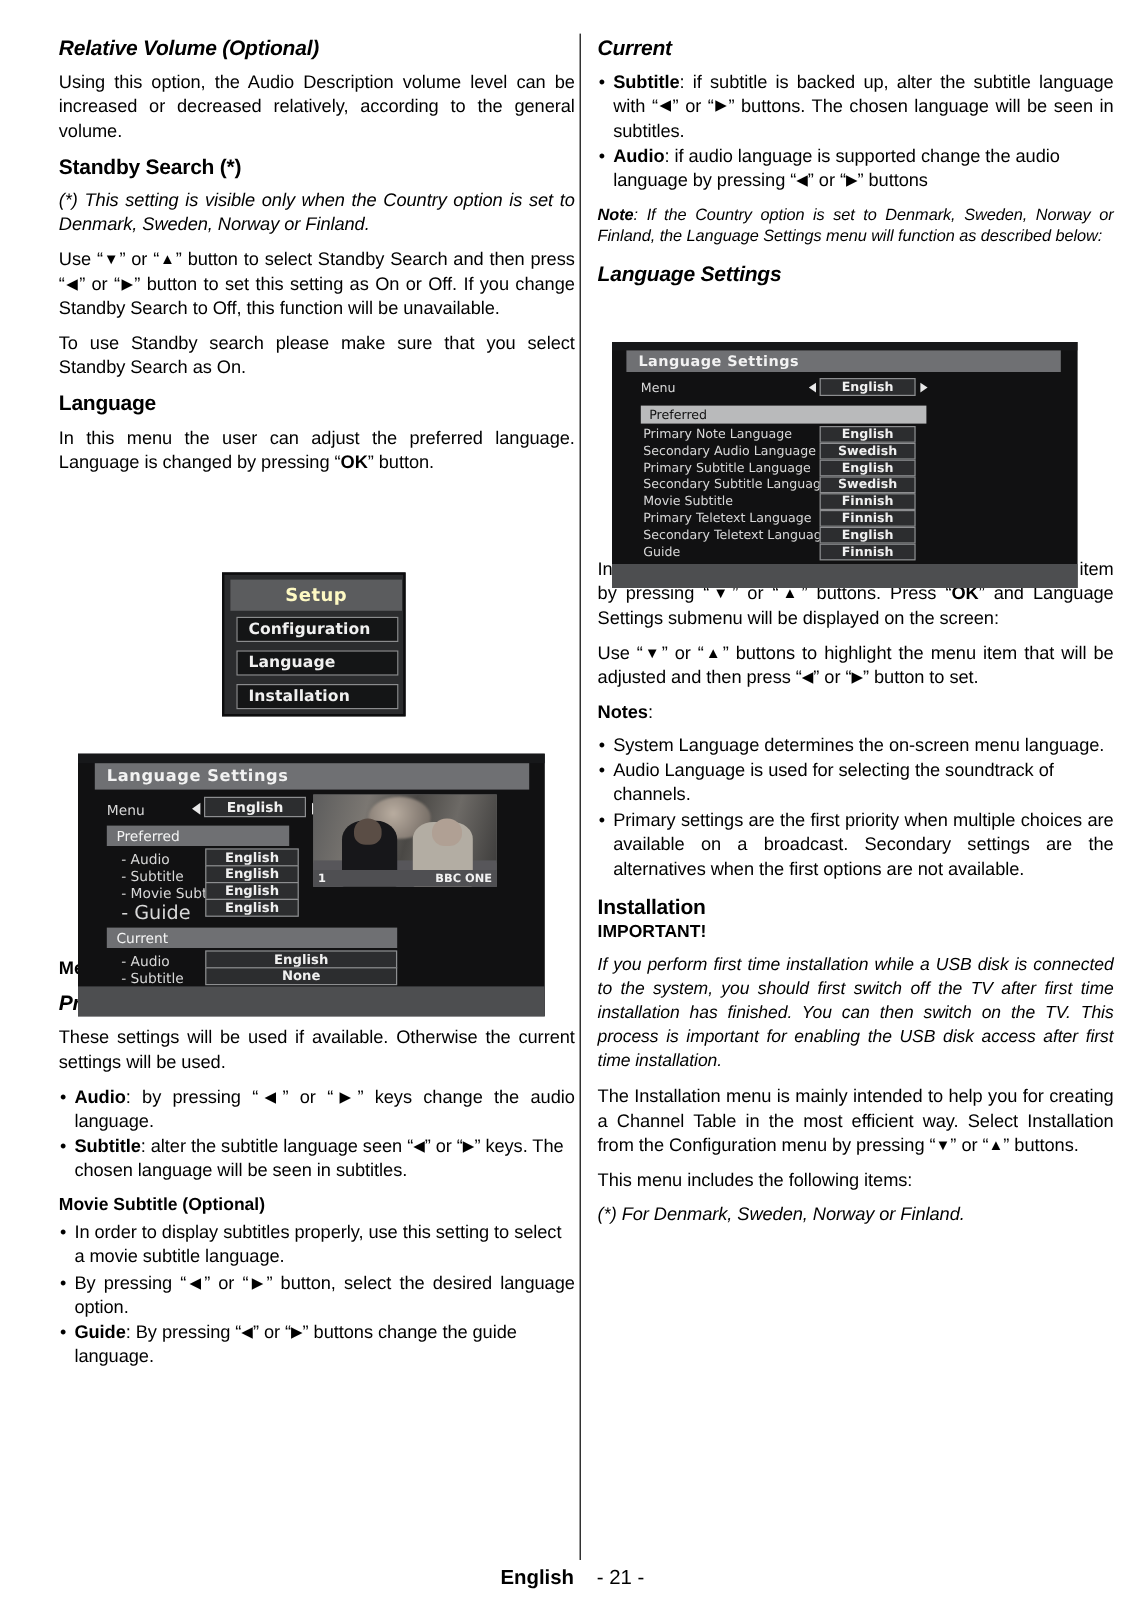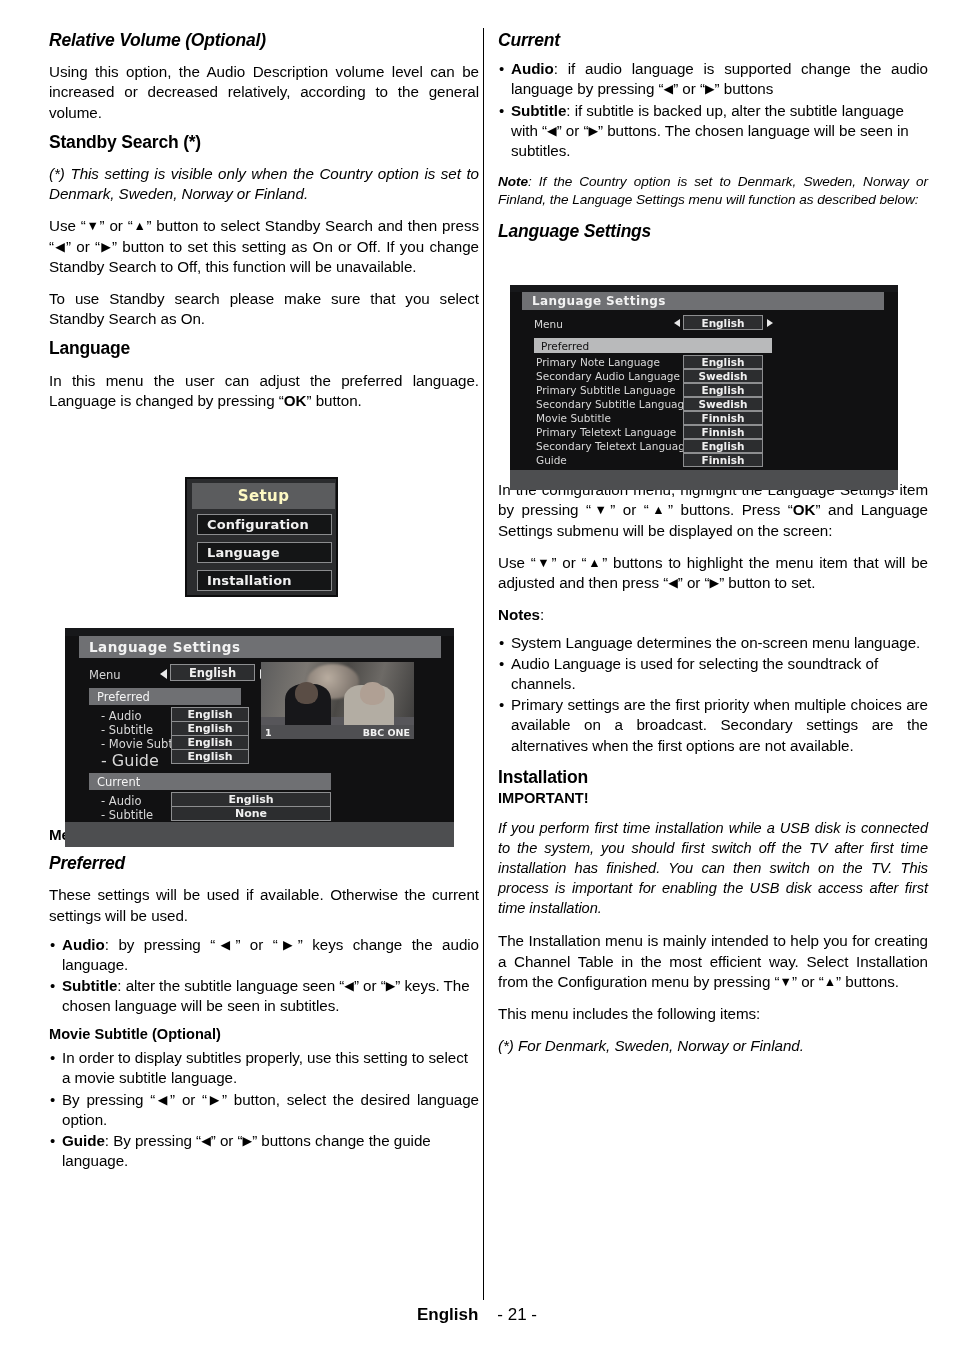--- a/index.html
+++ b/index.html
@@ -54,21 +54,21 @@
   }
   h3.b {                
     font-size: 14.6px;
     font-weight: bold;
     margin: 0 0 5px 0;
     line-height: 1.2;
   }
   p {
     font-size: 15.2px;
     line-height: 1.33;
-    margin: 12px 0 9px 0;
+    margin: 0 0 9px 0;
     text-align: justify;
     text-justify: inter-word;
     letter-spacing: -0.05px;
   }
   p.nojust { text-align: left; }
   p.ital { font-style: italic; }
   p.note { font-size: 13.6px; font-style: italic; line-height: 1.32; }
   p.tight { margin-bottom: 8px; }
   .bld { font-weight: bold; }
 
@@ -318,22 +318,22 @@
       <li><span class="bld">Guide</span><span>: By pressing  “</span><span class="ar">◀</span><span>” or “</span><span class="ar">▶</span><span>” buttons change the guide language.</span></li>
     </ul>
 
   </div>
 
   <div class="col col-right">
 
     <h2 class="bi">Current</h2>
 
     <ul>
+      <li><span class="bld">Subtitle</span><span>: if subtitle is backed up, alter the subtitle language with “</span><span class="ar">◀</span><span>” or “</span><span class="ar">▶</span><span>” buttons. The chosen language will be seen in subtitles.</span></li>
       <li><span class="bld">Audio</span><span>:  if audio language is supported change the audio language by pressing “</span><span class="ar">◀</span><span>” or “</span><span class="ar">▶</span><span>” buttons</span></li>
-      <li><span class="bld">Subtitle</span><span>: if subtitle is backed up, alter the subtitle language with “</span><span class="ar">◀</span><span>” or “</span><span class="ar">▶</span><span>” buttons. The chosen language will be seen in subtitles.</span></li>
     </ul>
 
     <p class="note"><span class="bld">Note</span><span>: If the Country option is set to Denmark, Sweden, Norway or Finland, the Language Settings menu will function as described below:</span></p>
 
     <h2 class="bi" style="margin-top:12px">Language Settings</h2>
 
     <div style="height:218px"></div>
 
     <p><span>In the configuration menu, highlight the Language Settings item by pressing “</span><span class="ar">▼</span><span>” or “</span><span class="ar">▲</span><span>” buttons. Press “</span><span class="bld">OK</span><span>” and Language Settings submenu will be displayed on the screen:</span></p>
 

